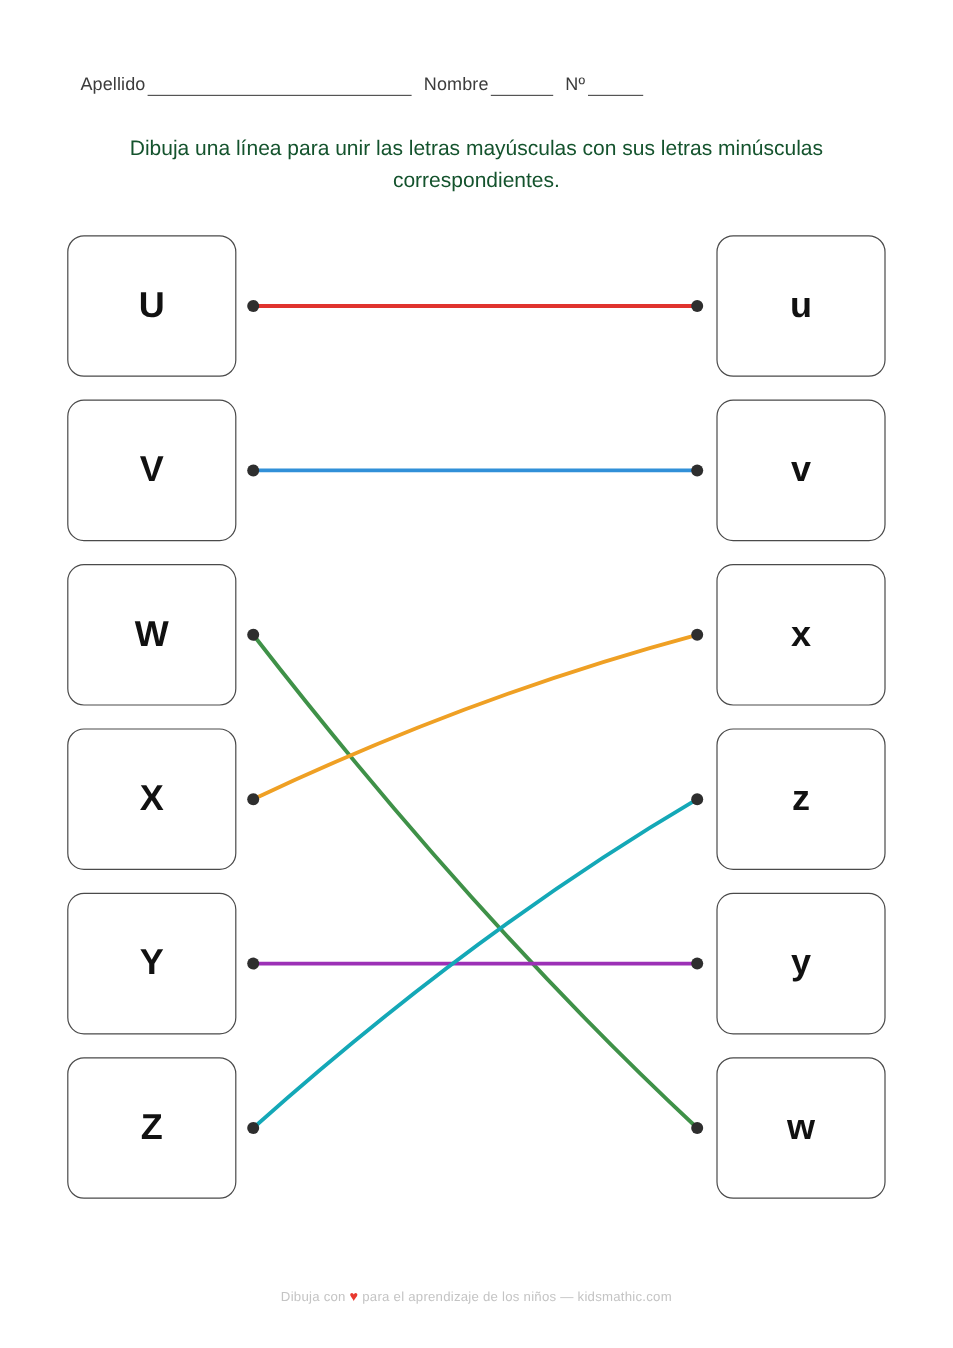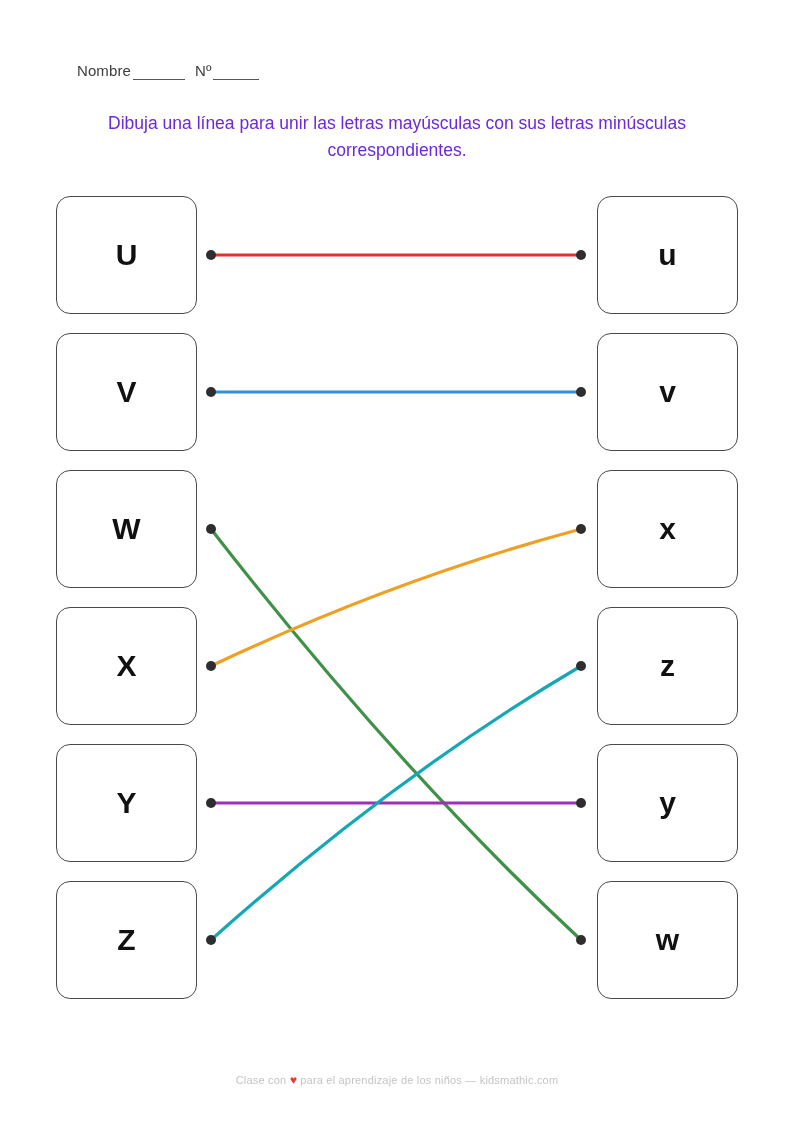--- a/index.html
+++ b/index.html
@@ -51,21 +51,21 @@
 
   
   .instruction {
     position: absolute;
     top: 110px;
     left: 97px;
     width: 600px;
     text-align: center;
     font-size: 17.5px;
     line-height: 1.55;
-    color: #6d28d9;
+    color: #14532d;
   }
 
   
   .board {
     position: absolute;
     top: 196px;
     left: 0;
     width: 794px;
     height: 816px;
   }
@@ -116,20 +116,24 @@
     color: #c4c4c4;
     letter-spacing: .2px;
   }
   .footer .heart { color: #e8392f; font-size: 12px; }
 </style>
 </head>
 <body>
 
 <div class="header-row">
   <div class="gap-sm"></div>
+  <div class="field">
+    <span class="field-label">Apellido</span>
+    <span class="field-rule rule-apellido"></span>
+  </div>
   <div class="gap-sm"></div>
   <div class="field">
     <span class="field-label">Nombre</span>
     <span class="field-rule rule-clase"></span>
   </div>
   <div class="gap-sm"></div>
   <div class="field">
     <span class="field-label">Nº</span>
     <span class="field-rule rule-num"></span>
   </div>
@@ -173,16 +177,16 @@
       <path d="M 211 607 L 581 607" fill="none" stroke="#9c30b6" stroke-width="3.2" stroke-linecap="round"></path>
       <circle cx="211" cy="607" r="5" fill="#2e2e2e"></circle>
       <circle cx="581" cy="607" r="5" fill="#2e2e2e"></circle>
       <path d="M 211 744 Q 396 579.016 581 470" fill="none" stroke="#14a8b7" stroke-width="3.2" stroke-linecap="round"></path>
       <circle cx="211" cy="744" r="5" fill="#2e2e2e"></circle>
       <circle cx="581" cy="470" r="5" fill="#2e2e2e"></circle>
     </svg>
 </div>
 
 <div class="footer">
-  <span>Clase con</span>
+  <span>Dibuja con</span>
   <span class="heart">♥</span>
   <span>para el aprendizaje de los niños — kidsmathic.com</span>
 </div>
 
 </body></html>

